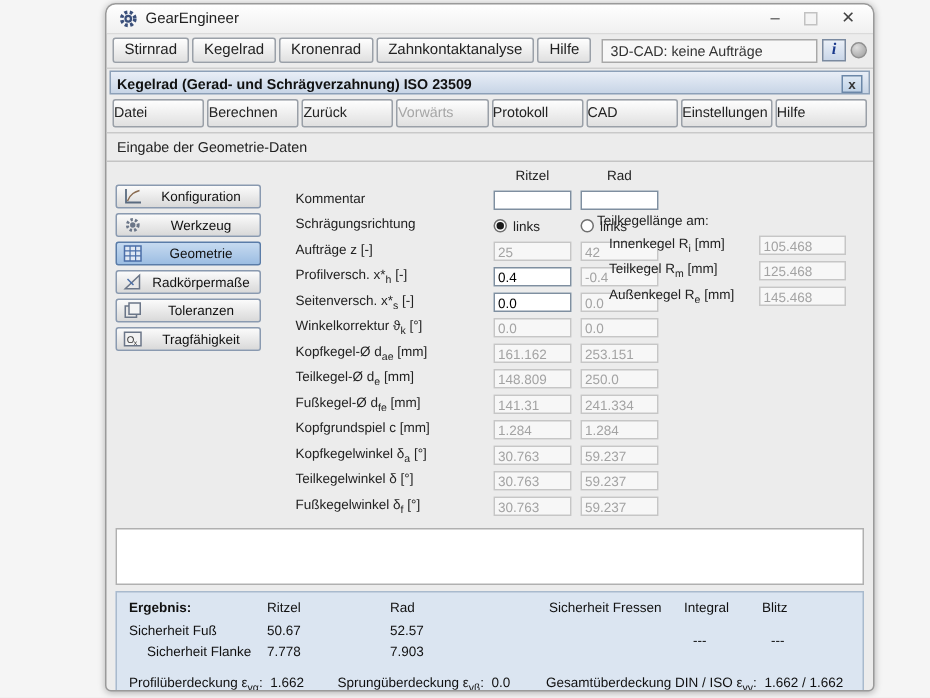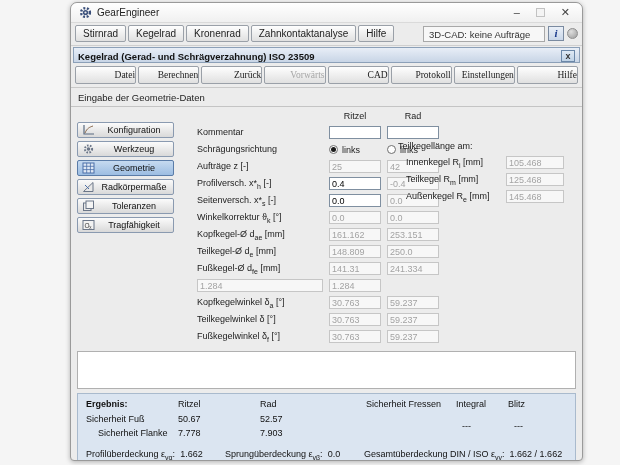--- a/index.html
+++ b/index.html
@@ -17,38 +17,38 @@
   .wtitle { font-size:10px; color:#222; }
   .win-controls { margin-left:auto; display:flex; align-items:center; gap:16px; padding-right:4px; }
   .wc { font-size:11px; color:#444; line-height:1; cursor:default; }
   .wc-max { width:9px; height:9px; border:1px solid #c2c2c2; background:#f4f4f4; }
 
   
   .tabrow { display:flex; align-items:center; padding:2px 4px 3px; gap:2px; border-bottom:1px solid #cfcfcf; }
   .tbtn { font-size:10px; color:#222; padding:2px 7px; background:linear-gradient(#fefefe,#e0e0e0);
           border:1px solid #9aa0a8; border-radius:2px; text-align:right; white-space:nowrap; }
   .cad-area { margin-left:auto; display:flex; align-items:center; gap:3px; }
-  .cad-field { font-size:9.5px; color:#333; padding:2px 5px; border:1px solid #a8a8a8; background:#f7f7f7; width:122px; height:16px; }
+  .cad-field { font-size:9.5px; color:#333; padding:2px 5px; border:1px solid #a8a8a8; background:#f7f7f7; width:144px; height:16px; }
   .info-btn { width:16px; height:15px; border:1px solid #7a8aa0; background:linear-gradient(#eaf0f8,#c9d6e8);
               display:flex; align-items:center; justify-content:center; }
   .info-btn span { font-family:"Liberation Serif", serif; font-style:italic; font-weight:bold; font-size:11px; color:#1a3a8c; line-height:1; }
   .led { width:11px; height:11px; border-radius:50%; border:1px solid #8f8f8f;
          background:radial-gradient(circle at 35% 30%, #dedede, #9c9c9c); }
 
   
   .framebar { height:16px; margin:1px 2px 0; display:flex; align-items:flex-end; padding:0 4px;
               background:linear-gradient(#e8eef7,#c8d5e6); border:1px solid #8ca0b8; }
   .frame-title { font-size:9.5px; font-weight:bold; color:#111; }
   .frame-close { margin-left:auto; width:14px; height:12px; border:1px solid #6b87a8; background:linear-gradient(#dfe9f4,#bfd2e6);
                  font-size:9px; font-weight:bold; color:#333; display:flex; align-items:center; justify-content:center; line-height:1; }
 
   
   .toolbar { display:flex; gap:2px; padding:3px 4px; border-bottom:1px solid #c9c9c9; }
-  .tobtn { flex:1; font-size:9.5px; color:#222; padding:3px 0; text-align:right;
-           background:linear-gradient(#fefefe,#e0e0e0); border:1px solid #9aa0a8; border-radius:2px; white-space:nowrap;font-family:Liberation Serif, serif; }
+  .tobtn { flex:1; font-size:9.5px; color:#222; padding:3px 0; text-align:left;
+           background:linear-gradient(#fefefe,#e0e0e0); border:1px solid #9aa0a8; border-radius:2px; white-space:nowrap; }
   .tobtn.disabled { color:#a6a6a6; }
 
   .section-title { font-size:9.5px; color:#222; padding:4px 7px 3px; border-bottom:1px solid #c4c4c4; }
 
   
   .main { position:relative; height:241px; }
   .sidebar { position:absolute; left:6px; top:15px; width:97px; }
   .side-btn { height:16px; display:flex; align-items:center; gap:2px; padding:0 3px; margin-bottom:3px;
               background:linear-gradient(#fbfbfb,#d9d9d9); border:1px solid #8a9ab0; border-radius:2px; }
   .side-btn.active { background:linear-gradient(#c6daf0,#9cbde2); border-color:#5a7ca8; }
@@ -120,22 +120,22 @@
   <div class="framebar">
     <span class="frame-title">Kegelrad (Gerad- und Schrägverzahnung) ISO 23509</span>
     <span class="frame-close">x</span>
   </div>
 
   <div class="toolbar" id="toolbar">
       <span class="tobtn">Datei</span>
       <span class="tobtn">Berechnen</span>
       <span class="tobtn">Zurück</span>
       <span class="tobtn disabled">Vorwärts</span>
+      <span class="tobtn">Protokoll</span>
       <span class="tobtn">CAD</span>
-      <span class="tobtn">Protokoll</span>
       <span class="tobtn">Einstellungen</span>
       <span class="tobtn">Hilfe</span>
     </div>
 
   <div class="section-title">Eingabe der Geometrie-Daten</div>
 
   <div class="main">
     <div class="sidebar" id="sidebar">
         <div class="side-btn">
      <span class="side-icon">
@@ -245,20 +245,21 @@
             <span class="flabel"><span>Teilkegel-Ø d</span><sub class="sb">e</sub><span> [mm]</span></span>
             <input type="text" class="field ro" value="148.809" style="">
             <input type="text" class="field ro" value="250.0" style="">
           </div>
           <div class="fgrid">
             <span class="flabel"><span>Fußkegel-Ø d</span><sub class="sb">fe</sub><span> [mm]</span></span>
             <input type="text" class="field ro" value="141.31" style="">
             <input type="text" class="field ro" value="241.334" style="">
           </div>
           <div class="fgrid">
+            <span class="flabel"><span>Kopfgrundspiel c</span><sub class="sb"></sub><span> [mm]</span></span>
             <input type="text" class="field ro" value="1.284" style="">
             <input type="text" class="field ro" value="1.284" style="">
           </div>
           <div class="fgrid">
             <span class="flabel"><span>Kopfkegelwinkel δ</span><sub class="sb">a</sub><span> [°]</span></span>
             <input type="text" class="field ro" value="30.763" style="">
             <input type="text" class="field ro" value="59.237" style="">
           </div>
           <div class="fgrid">
             <span class="flabel"><span>Teilkegelwinkel δ</span><sub class="sb"></sub><span> [°]</span></span>

